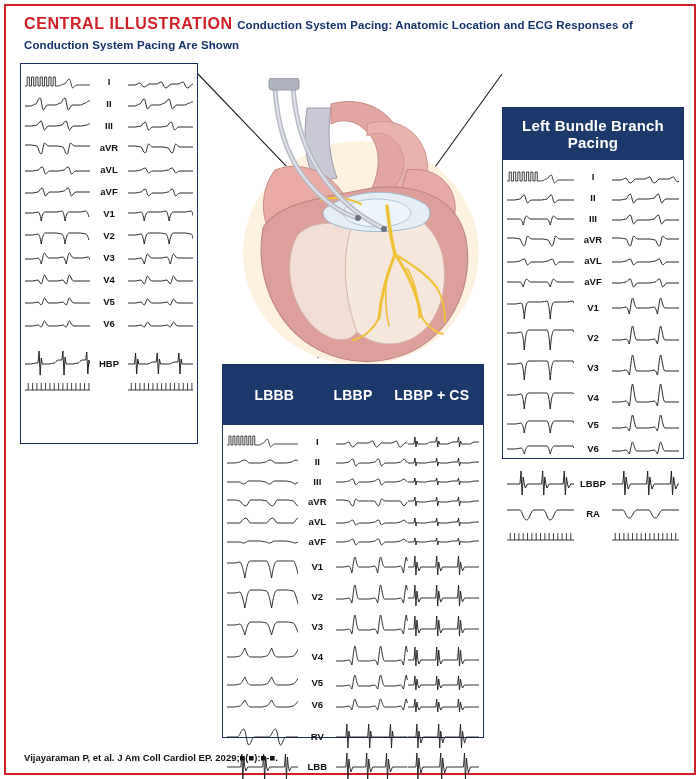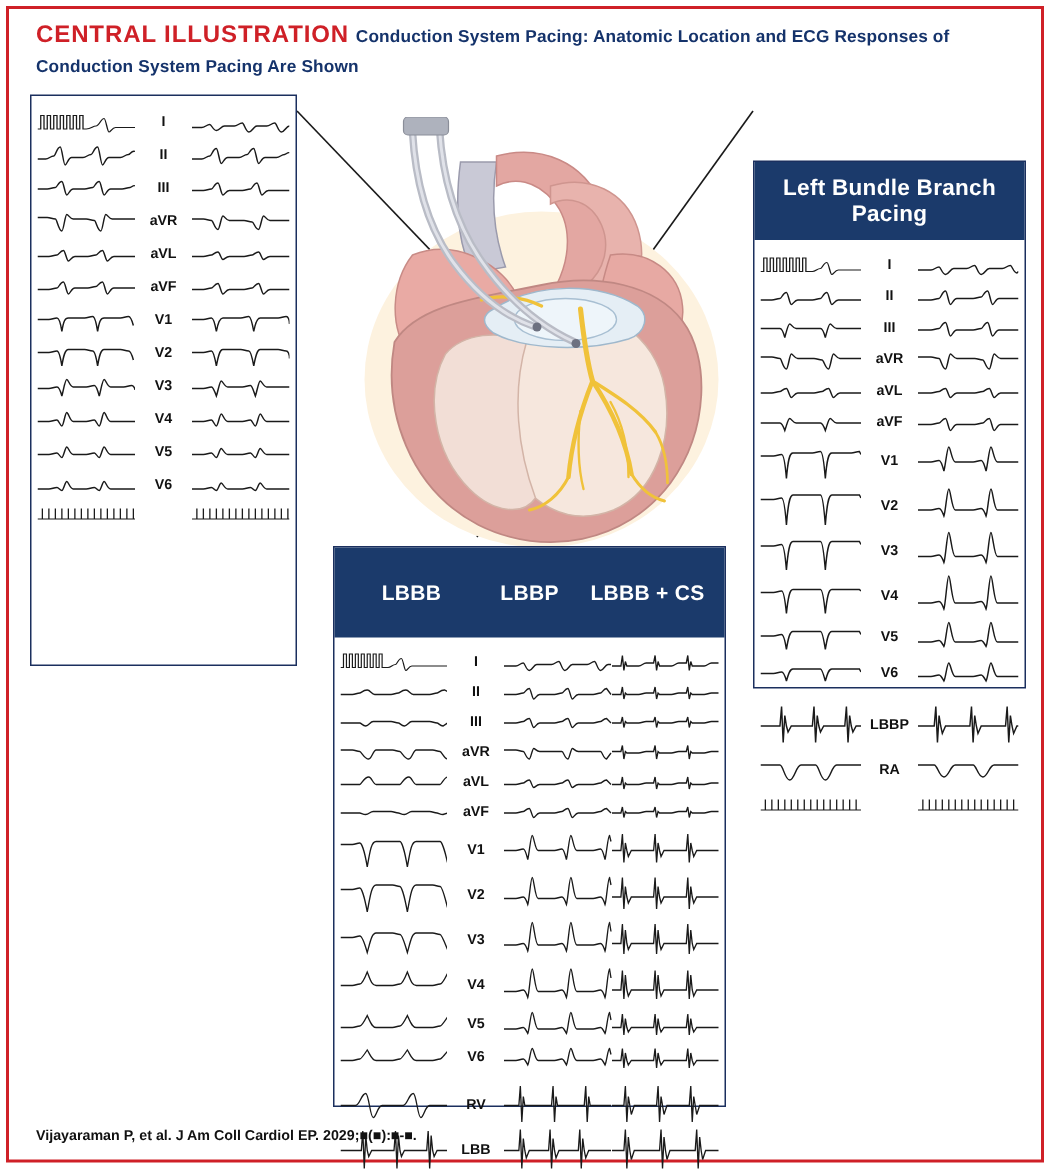--- a/index.html
+++ b/index.html
@@ -345,20 +345,33 @@
             </svg>
           </div>
         <div class="ecg-label">V6</div>
         <div class="ecg-cell">
             <svg class="trace" viewBox="0 0 60 22" preserveAspectRatio="none">
               <path d="M0,14 L7,14 C9,14 10,13 12,13 C13,13 14,15 15,15 C16,15 17,10 18,10 C19,10 20,14 22,14 L31,14 C33,14 34,13 36,13 C37,13 38,15 39,15 C40,15 41,10 42,10 C43,10 44,14 46,14 L60,14"></path>
             </svg>
           </div>
       </div>
 
+      <div class="ecg-row tall" style="margin-top:14px;">
+        <div class="ecg-cell">
+            <svg class="trace" viewBox="0 0 60 30" preserveAspectRatio="none">
+              <path d="M0,16 L5,16 C7,16 8,15 10,15 L12,15 L13,3 L14,27 L15,10 L16,16 L22,16 C24,16 25,15 27,15 C28,15 29,12 31,12 L34,12 L35,3 L36,27 L37,9 L38,16 L44,16 C46,16 47,15 49,15 C50,15 51,12 53,12 L56,12 L57,4 L58,26 L59,12 L60,16"></path>
+            </svg>
+          </div>
+        <div class="ecg-label">HBP</div>
+        <div class="ecg-cell">
+            <svg class="trace" viewBox="0 0 60 30" preserveAspectRatio="none">
+              <path d="M0,16 L6,16 L7,5 L8,26 L9,11 L10,16 L18,16 C20,16 21,14 23,14 L26,14 L27,5 L28,26 L29,11 L30,16 L38,16 C40,16 41,14 43,14 L46,14 L47,5 L48,26 L49,11 L50,16 L60,16"></path>
+            </svg>
+          </div>
+      </div>
 
       <div class="ecg-row" style="height:16px;">
         <div class="ecg-cell">
             <svg class="trace calib" viewBox="0 0 60 16" preserveAspectRatio="none">
               <path d="M0,12 L60,12 M3,12 L3,5 M7,12 L7,5 M11,12 L11,5 M15,12 L15,5 M19,12 L19,5 M23,12 L23,5 M27,12 L27,5 M31,12 L31,5 M35,12 L35,5 M39,12 L39,5 M43,12 L43,5 M47,12 L47,5 M51,12 L51,5 M55,12 L55,5 M59,12 L59,5"></path>
             </svg>
           </div>
         <div class="ecg-label"></div>
         <div class="ecg-cell">
             <svg class="trace calib" viewBox="0 0 60 16" preserveAspectRatio="none">
@@ -584,21 +597,21 @@
           </div>
       </div>
 
     </div>
   </div>
 
   <div class="panel" style="left:216px; top:358px; width:262px; height:374px;">
     <div class="panel-header triple">
       <div class="th">LBBB</div>
       <div class="th">LBBP</div>
-      <div class="th">LBBB + CS</div>
+      <div class="th">LBBP + CS</div>
     </div>
     <div class="panel-body">
 
       <div class="ecg-row" style="height:20px;">
         <div class="ecg-cell">
             <svg class="trace calib" viewBox="0 0 72 20" preserveAspectRatio="none">
               <path d="M0,14 L2,14 L2,5 L4,5 L4,14 L6,14 L6,5 L8,5 L8,14 L10,14 L10,5 L12,5 L12,14 L14,14 L14,5 L16,5 L16,14 L18,14 L18,5 L20,5 L20,14 L22,14 L22,5 L24,5 L24,14 L26,14 L26,5 L28,5 L28,14 L32,14 C34,14 35,12 37,12 C38,12 39,8 41,8 C42,8 43,16 44,16 C45,16 46,13 48,13 L72,13"></path>
             </svg>
           </div>
         <div class="ecg-label">I</div>

